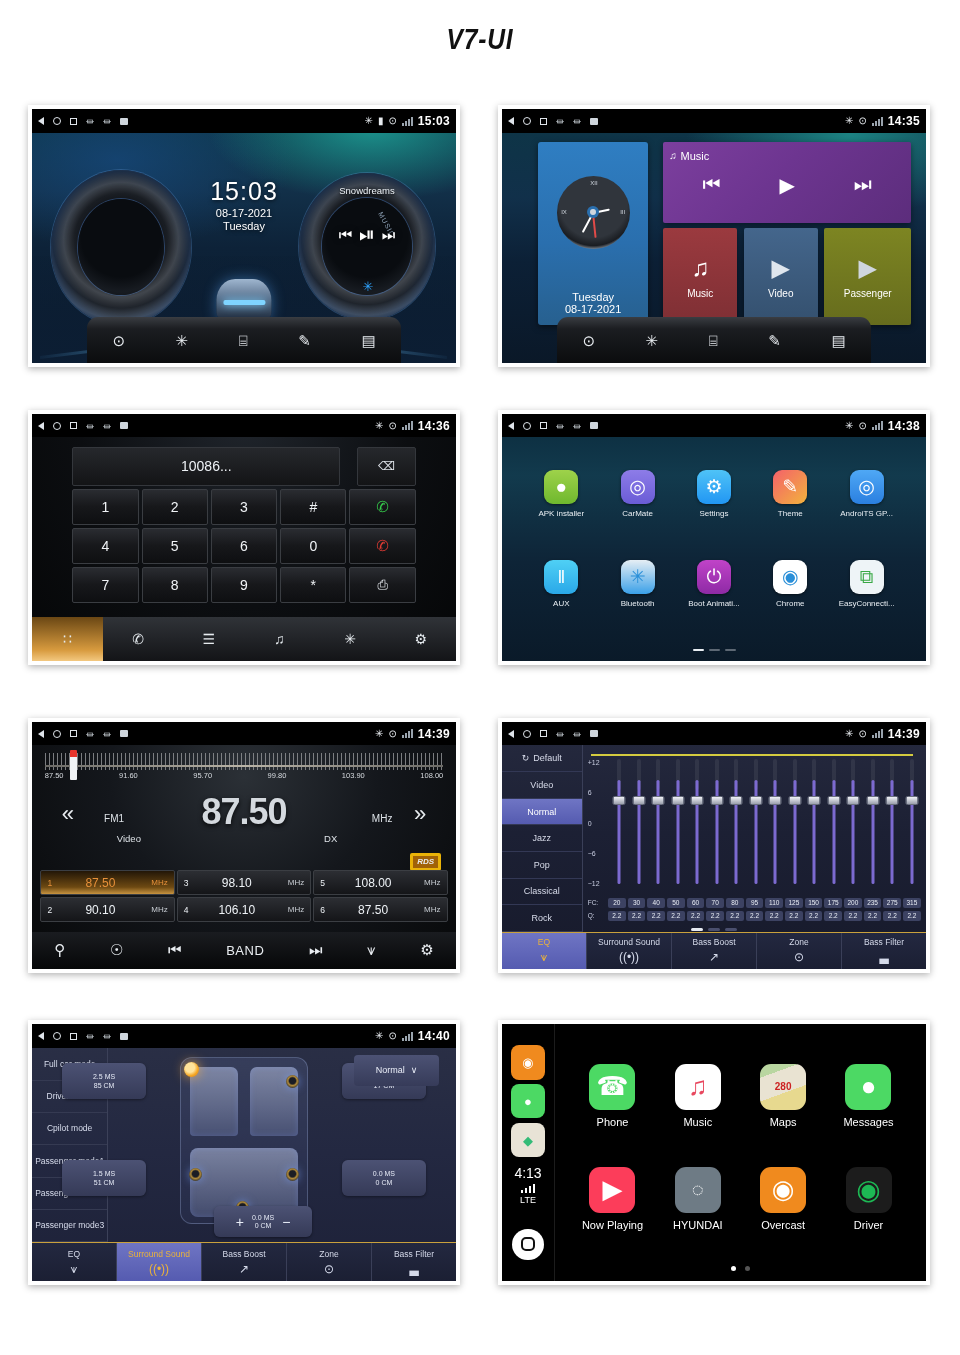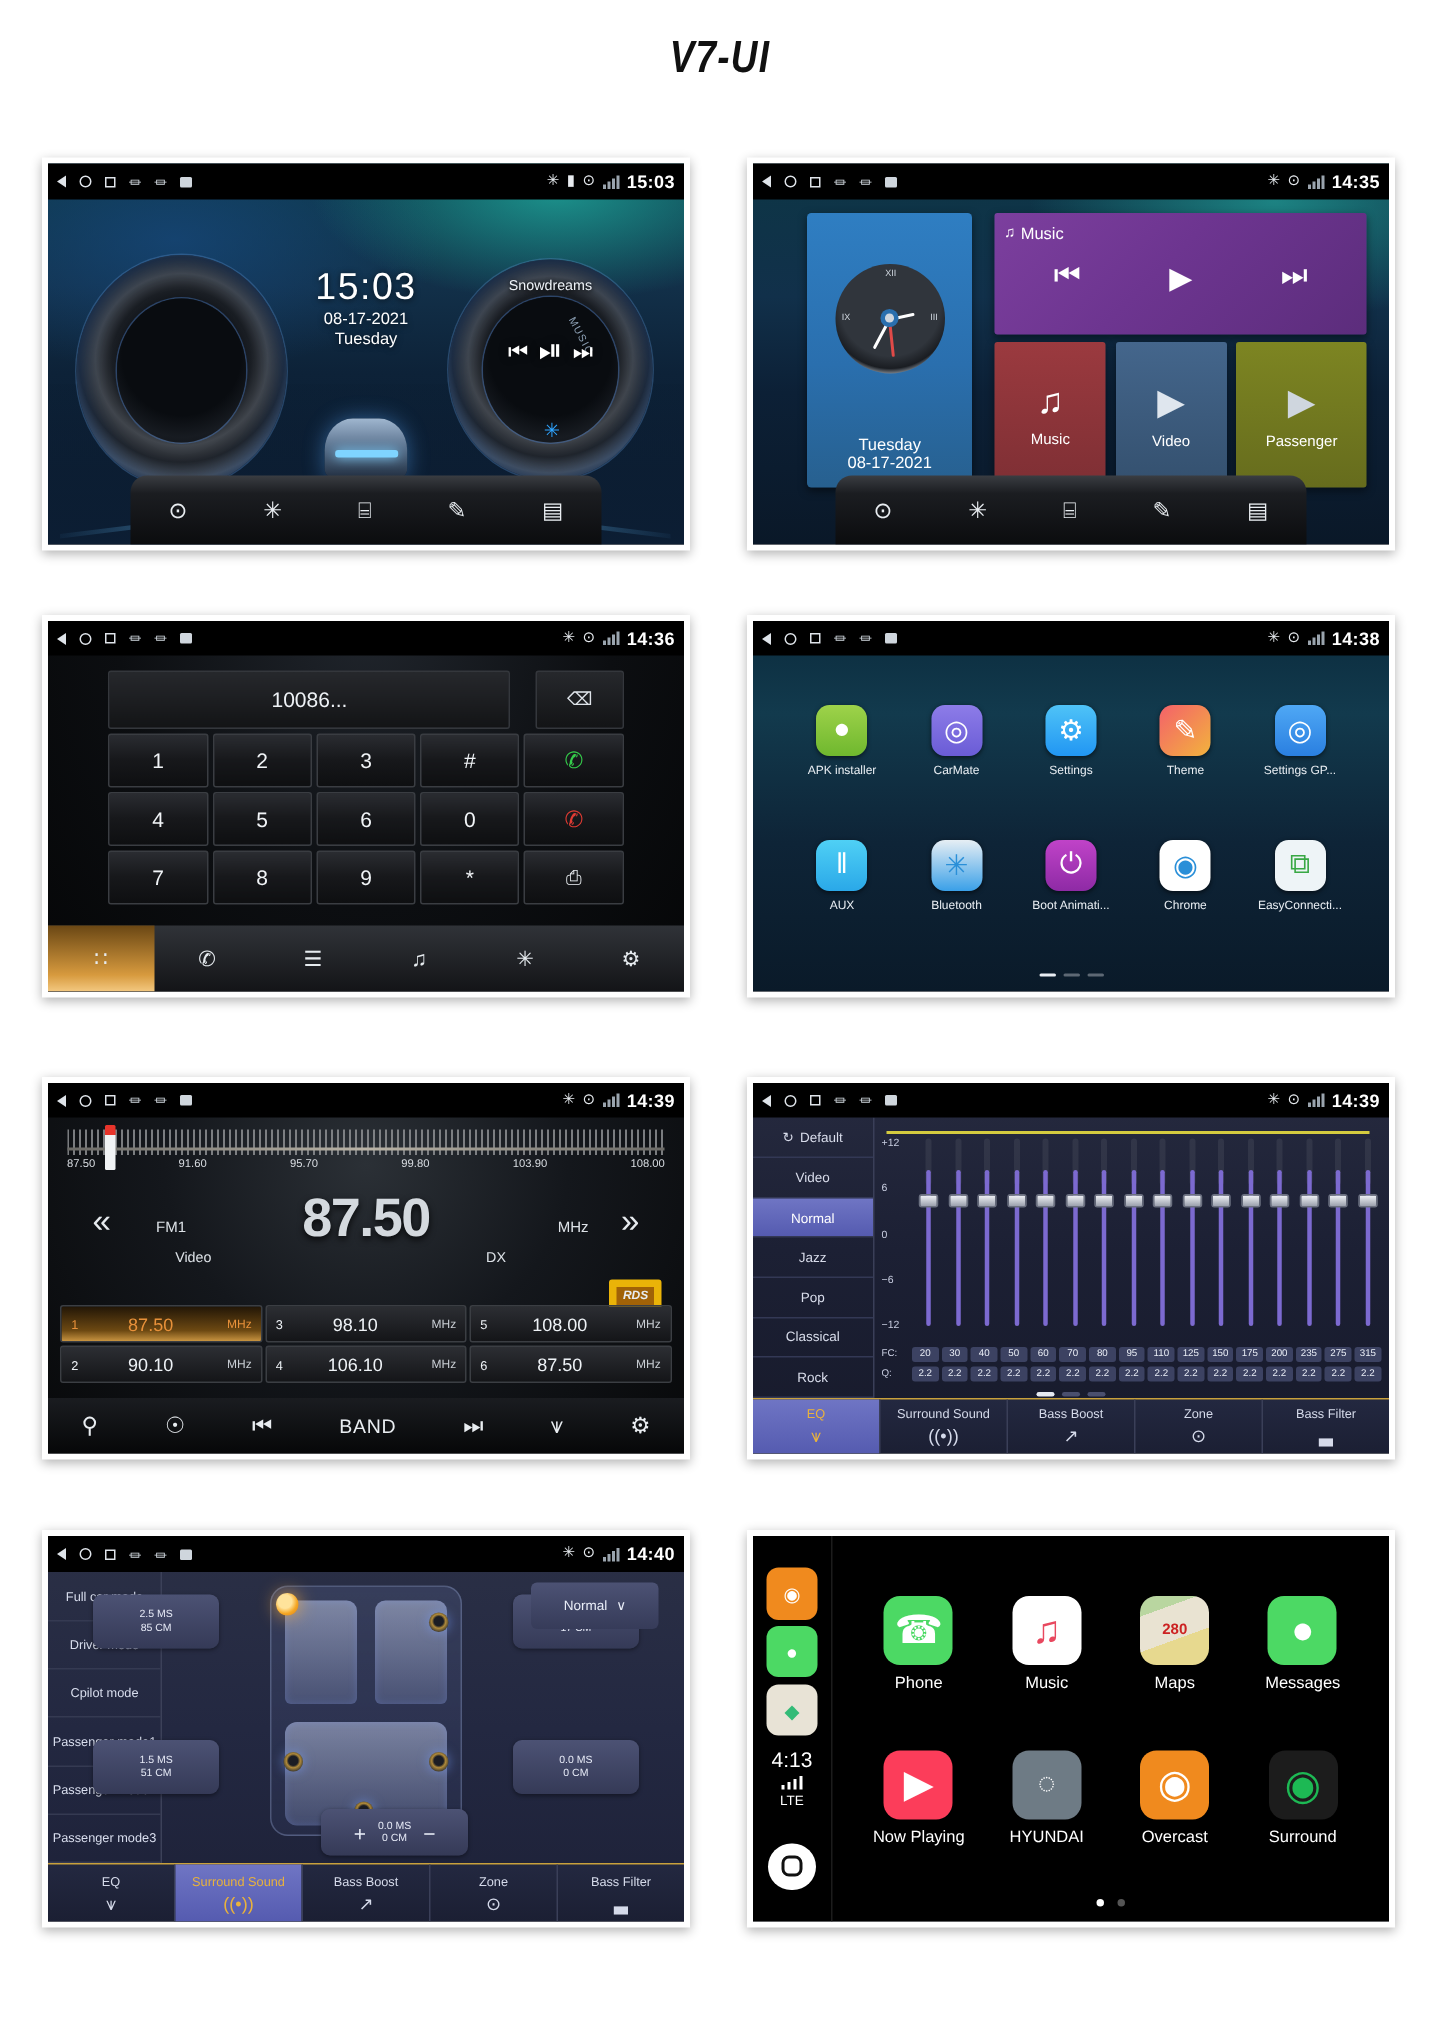--- a/index.html
+++ b/index.html
@@ -253,21 +253,21 @@
     background:linear-gradient(180deg,#e8342b 0 22%,#f1f3f5 22% 100%);border-radius:1px;}
   .rfreq{position:absolute;left:0;right:0;top:28%;text-align:center;color:#d4d9de;
     font-size:36px;font-weight:bold;letter-spacing:-1px;text-shadow:0 2px 5px rgba(0,0,0,.8);}
   .r-prev{position:absolute;left:7%;top:32%;color:#e7ebef;font-size:22px;}
   .r-next{position:absolute;right:7%;top:32%;color:#e7ebef;font-size:22px;}
   .r-band{position:absolute;left:17%;top:37%;color:#dde2e7;font-size:10px;}
   .r-mhz{position:absolute;right:15%;top:37%;color:#dde2e7;font-size:10px;}
   .r-type{position:absolute;left:20%;top:45%;color:#dde2e7;font-size:9.5px;}
   .r-dx{position:absolute;right:28%;top:45%;color:#dde2e7;font-size:9.5px;}
   .r-rds{position:absolute;right:3.5%;top:53%;color:#e8ecf0;font-size:8px;font-weight:bold;font-style:italic;
-    background:#a16207;padding:1.5px 4px;border-radius:2px;border:5px solid #eab308;}
+    background:#a16207;padding:1.5px 4px;border-radius:2px;border:3px solid #eab308;}
   .presets{position:absolute;left:2%;right:2%;top:60%;height:21%;
     display:grid;grid-template-columns:repeat(3,1fr);grid-template-rows:repeat(2,1fr);gap:2px;}
   .preset{
     background:linear-gradient(180deg,#2c2e33,#141518);
     border:1px solid #3b3e43;border-radius:2px;
     display:flex;align-items:center;padding:0 6px;color:#eef2f6;
   }
   .preset.active{background:linear-gradient(180deg,#221607 0%,#6d4912 70%,#c79340 100%);}
   .preset .n{width:14%;font-size:8.5px;}
   .preset .f{flex:1;text-align:center;font-size:12px;}
@@ -596,21 +596,21 @@
       <div class="app">
         <div class="ic" style="background:linear-gradient(180deg,#4fc3f7,#2196f3)">⚙</div>
         <div class="nm">Settings</div>
       </div>
       <div class="app">
         <div class="ic" style="background:linear-gradient(135deg,#f4616a,#f2b33d)">✎</div>
         <div class="nm">Theme</div>
       </div>
       <div class="app">
         <div class="ic" style="background:linear-gradient(180deg,#4fa8f5,#2a7fe0)">◎</div>
-        <div class="nm">Settings GP...</div>
+        <div class="nm">AndroiTS GP...</div>
       </div>
       <div class="app">
         <div class="ic" style="background:linear-gradient(180deg,#4fd0f5,#2aa8e8)">‖</div>
         <div class="nm">AUX</div>
       </div>
       <div class="app">
         <div class="ic" style="background:linear-gradient(180deg,#e6eef4,#3aa0e8);color:#2a8fd8">✳</div>
         <div class="nm">Bluetooth</div>
       </div>
       <div class="app">
@@ -1105,21 +1105,21 @@
           <div class="cp-app">
             <div class="ic" style="background:#6e7b85;color:#fff;font-size:20px">◌</div>
             <div class="nm">HYUNDAI</div>
           </div>
           <div class="cp-app">
             <div class="ic" style="background:#f08a1e;color:#fff">◉</div>
             <div class="nm">Overcast</div>
           </div>
           <div class="cp-app">
             <div class="ic" style="background:#1c1c1c;color:#1db954;font-size:28px">◉</div>
-            <div class="nm">Surround</div>
+            <div class="nm">Driver</div>
           </div>
         </div>
         <div class="cp-dots">
           <i class="on"></i>
           <i></i>
         </div>
       </div>
     </div>
   </div>
 </div>

